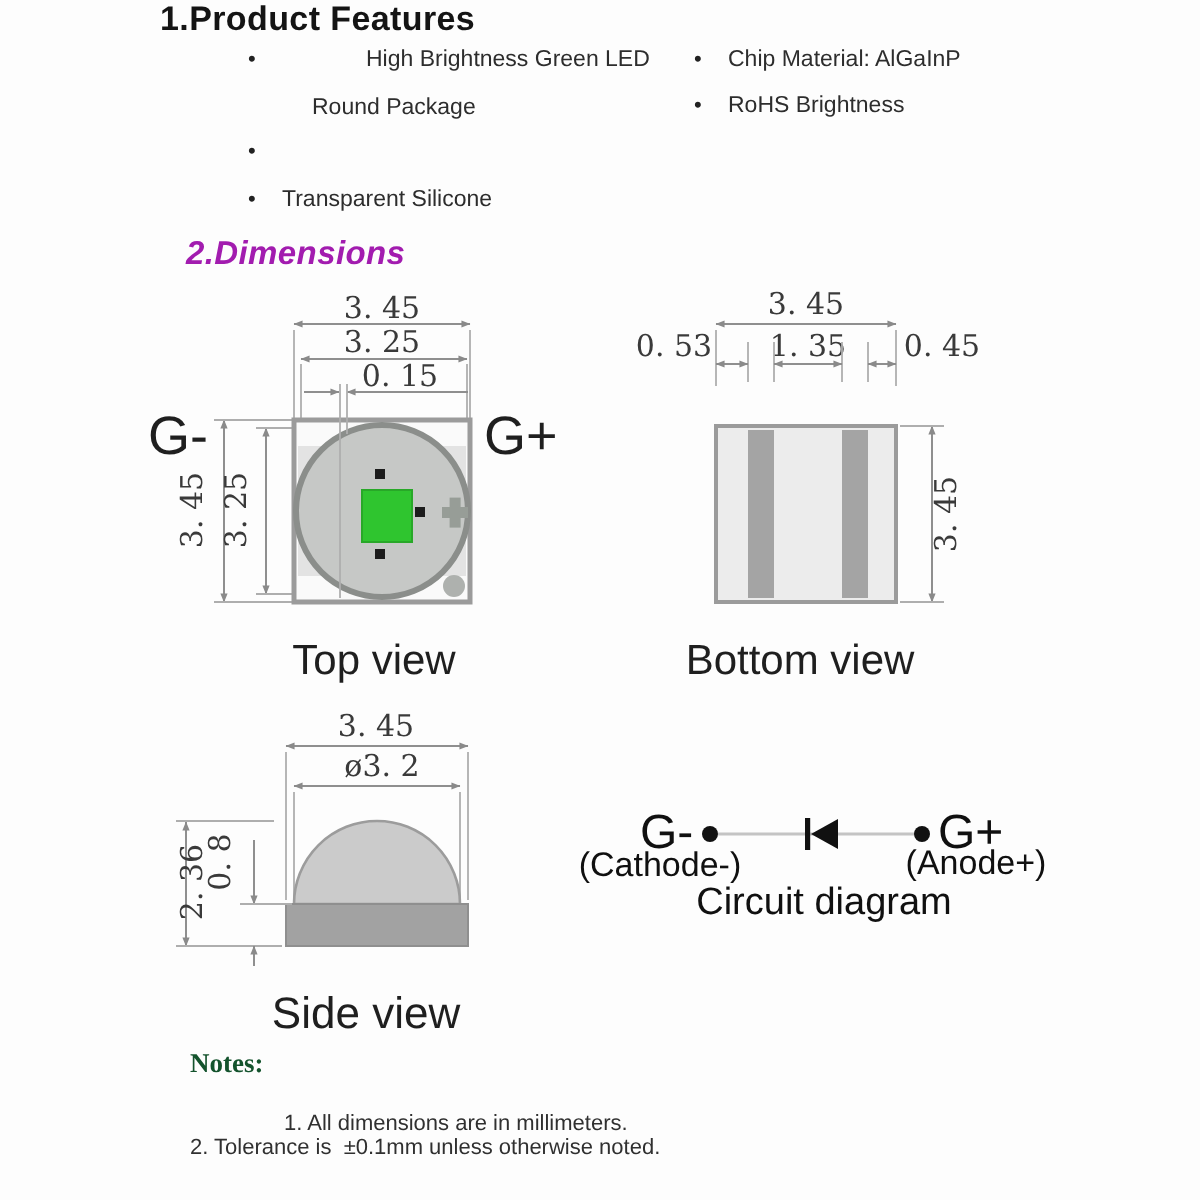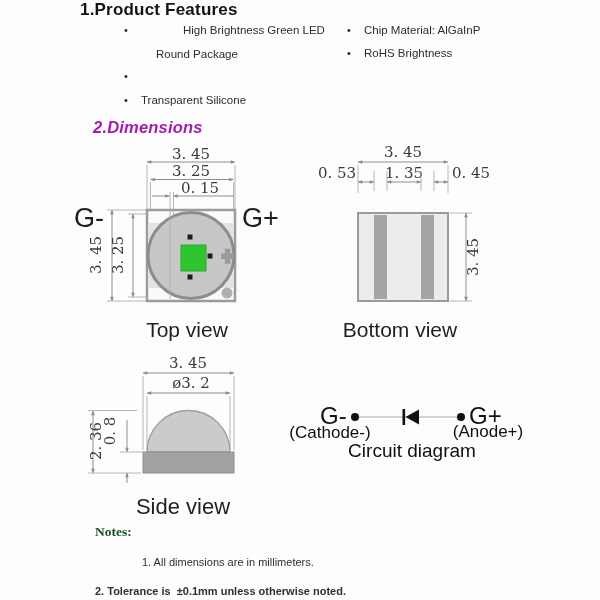--- a/index.html
+++ b/index.html
@@ -171,15 +171,15 @@
       <circle cx="461" cy="282" r="4" fill="#111"></circle>
       <text class="cpin" x="469" y="289">G+</text>
       <text class="cdesc" x="330" y="303" text-anchor="middle">(Cathode-)</text>
       <text class="cdesc" x="488" y="302" text-anchor="middle">(Anode+)</text>
       <text class="clabel" x="412" y="322" text-anchor="middle">Circuit diagram</text>
     </g>
   </svg>
 
   <div class="abs notes-h" style="left:95px; top:524px;">Notes:</div>
   <div class="abs note" style="left:95px; top:556px;margin-left:47px;">1. All dimensions are in millimeters.</div>
-  <div class="abs note" style="left:95px; top:585px;font-weight:bold;">2. Tolerance is  ±0.1mm unless otherwise noted.</div>
+  <div class="abs note" style="left:95px; top:568px;">2. Tolerance is  ±0.1mm unless otherwise noted.</div>
 
 </div>
 
 </body></html>

